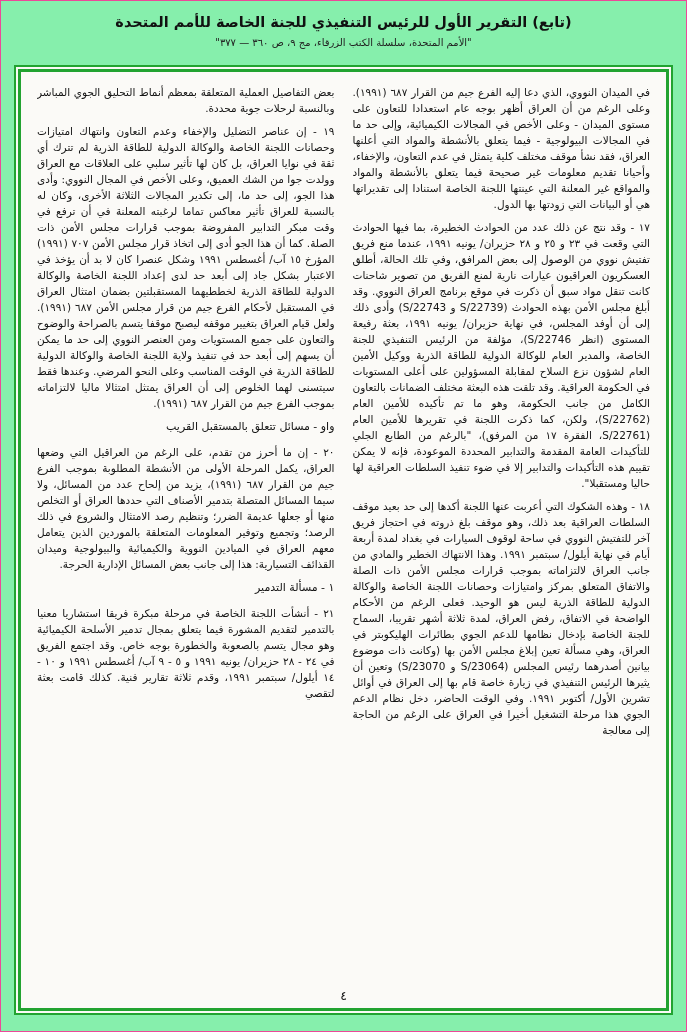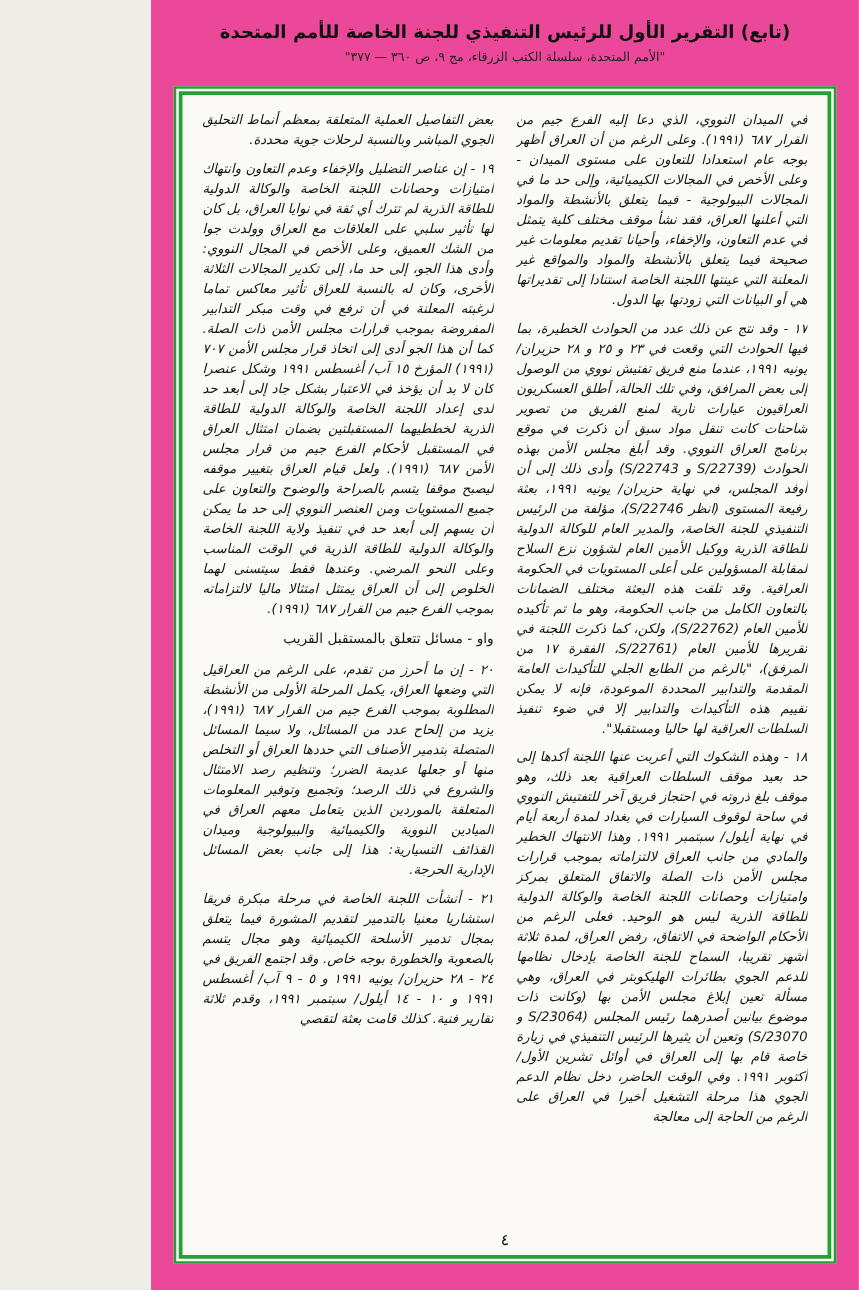--- a/index.html
+++ b/index.html
@@ -6,24 +6,24 @@
 
   html, body {
     width: 687px;
     height: 1032px;
     font-family: "DejaVu Sans", sans-serif;
     background: #efede8;
   }
 
   .page {
     position: relative;
-    width: 566px;
+    width: 687px;
     height: 1032px;
-    background: #ec4899;
-    border: 5px solid #ec4899;
+    background: #86efac;
+    border: 1px solid #ec4899;
     overflow: hidden;
     direction: rtl;
   }
 
   .doc-header {
     text-align: center;
     padding-top: 13px;
   }
 
   .doc-title {
@@ -71,21 +71,20 @@
     flex: 1;
     font-size: 10.5px;
     line-height: 16px;
     text-align: justify;
     color: #141414;
     overflow: hidden;
   }
 
   .col p {
     margin-bottom: 7px;
-    font-style: italic;
   }
 
   .section-heading {
     font-weight: normal;
     text-align: right;
     font-size: 11px;
     margin: 8px 0 9px 0;
   }
 
   .page-number {
@@ -114,20 +113,21 @@
           <p>في الميدان النووي، الذي دعا إليه الفرع جيم من القرار ٦٨٧ (١٩٩١). وعلى الرغم من أن العراق أظهر بوجه عام استعدادا للتعاون على مستوى الميدان - وعلى الأخص في المجالات الكيميائية، وإلى حد ما في المجالات البيولوجية - فيما يتعلق بالأنشطة والمواد التي أعلنها العراق، فقد نشأ موقف مختلف كلية يتمثل في عدم التعاون، والإخفاء، وأحيانا تقديم معلومات غير صحيحة فيما يتعلق بالأنشطة والمواد والمواقع غير المعلنة التي عينتها اللجنة الخاصة استنادا إلى تقديراتها هي أو البيانات التي زودتها بها الدول.</p>
           <p>١٧ - وقد نتج عن ذلك عدد من الحوادث الخطيرة، بما فيها الحوادث التي وقعت في ٢٣ و ٢٥ و ٢٨ حزيران/ يونيه ١٩٩١، عندما منع فريق تفتيش نووي من الوصول إلى بعض المرافق، وفي تلك الحالة، أطلق العسكريون العراقيون عيارات نارية لمنع الفريق من تصوير شاحنات كانت تنقل مواد سبق أن ذكرت في موقع برنامج العراق النووي. وقد أبلغ مجلس الأمن بهذه الحوادث (S/22739 و S/22743) وأدى ذلك إلى أن أوفد المجلس، في نهاية حزيران/ يونيه ١٩٩١، بعثة رفيعة المستوى (انظر S/22746)، مؤلفة من الرئيس التنفيذي للجنة الخاصة، والمدير العام للوكالة الدولية للطاقة الذرية ووكيل الأمين العام لشؤون نزع السلاح لمقابلة المسؤولين على أعلى المستويات في الحكومة العراقية. وقد تلقت هذه البعثة مختلف الضمانات بالتعاون الكامل من جانب الحكومة، وهو ما تم تأكيده للأمين العام (S/22762)، ولكن، كما ذكرت اللجنة في تقريرها للأمين العام (S/22761، الفقرة ١٧ من المرفق)، "بالرغم من الطابع الجلي للتأكيدات العامة المقدمة والتدابير المحددة الموعودة، فإنه لا يمكن تقييم هذه التأكيدات والتدابير إلا في ضوء تنفيذ السلطات العراقية لها حاليا ومستقبلا".</p>
           <p>١٨ - وهذه الشكوك التي أعربت عنها اللجنة أكدها إلى حد بعيد موقف السلطات العراقية بعد ذلك، وهو موقف بلغ ذروته في احتجاز فريق آخر للتفتيش النووي في ساحة لوقوف السيارات في بغداد لمدة أربعة أيام في نهاية أيلول/ سبتمبر ١٩٩١. وهذا الانتهاك الخطير والمادي من جانب العراق لالتزاماته بموجب قرارات مجلس الأمن ذات الصلة والاتفاق المتعلق بمركز وامتيازات وحصانات اللجنة الخاصة والوكالة الدولية للطاقة الذرية ليس هو الوحيد. فعلى الرغم من الأحكام الواضحة في الاتفاق، رفض العراق، لمدة ثلاثة أشهر تقريبا، السماح للجنة الخاصة بإدخال نظامها للدعم الجوي بطائرات الهليكوبتر في العراق، وهي مسألة تعين إبلاغ مجلس الأمن بها (وكانت ذات موضوع بيانين أصدرهما رئيس المجلس (S/23064 و S/23070) وتعين أن يثيرها الرئيس التنفيذي في زيارة خاصة قام بها إلى العراق في أوائل تشرين الأول/ أكتوبر ١٩٩١. وفي الوقت الحاضر، دخل نظام الدعم الجوي هذا مرحلة التشغيل أخيرا في العراق على الرغم من الحاجة إلى معالجة</p>
         </div>
 
         <div class="col">
           <p>بعض التفاصيل العملية المتعلقة بمعظم أنماط التحليق الجوي المباشر وبالنسبة لرحلات جوية محددة.</p>
           <p>١٩ - إن عناصر التضليل والإخفاء وعدم التعاون وانتهاك امتيازات وحصانات اللجنة الخاصة والوكالة الدولية للطاقة الذرية لم تترك أي ثقة في نوايا العراق، بل كان لها تأثير سلبي على العلاقات مع العراق وولدت جوا من الشك العميق، وعلى الأخص في المجال النووي: وأدى هذا الجو، إلى حد ما، إلى تكدير المجالات الثلاثة الأخرى، وكان له بالنسبة للعراق تأثير معاكس تماما لرغبته المعلنة في أن ترفع في وقت مبكر التدابير المفروضة بموجب قرارات مجلس الأمن ذات الصلة. كما أن هذا الجو أدى إلى اتخاذ قرار مجلس الأمن ٧٠٧ (١٩٩١) المؤرخ ١٥ آب/ أغسطس ١٩٩١ وشكل عنصرا كان لا بد أن يؤخذ في الاعتبار بشكل جاد إلى أبعد حد لدى إعداد اللجنة الخاصة والوكالة الدولية للطاقة الذرية لخططيهما المستقبلتين بضمان امتثال العراق في المستقبل لأحكام الفرع جيم من قرار مجلس الأمن ٦٨٧ (١٩٩١). ولعل قيام العراق بتغيير موقفه ليصبح موقفا يتسم بالصراحة والوضوح والتعاون على جميع المستويات ومن العنصر النووي إلى حد ما يمكن أن يسهم إلى أبعد حد في تنفيذ ولاية اللجنة الخاصة والوكالة الدولية للطاقة الذرية في الوقت المناسب وعلى النحو المرضي. وعندها فقط سيتسنى لهما الخلوص إلى أن العراق يمتثل امتثالا ماليا لالتزاماته بموجب الفرع جيم من القرار ٦٨٧ (١٩٩١).</p>
           <div class="section-heading">واو - مسائل تتعلق بالمستقبل القريب</div>
           <p>٢٠ - إن ما أحرز من تقدم، على الرغم من العراقيل التي وضعها العراق، يكمل المرحلة الأولى من الأنشطة المطلوبة بموجب الفرع جيم من القرار ٦٨٧ (١٩٩١)، يزيد من إلحاح عدد من المسائل، ولا سيما المسائل المتصلة بتدمير الأصناف التي حددها العراق أو التخلص منها أو جعلها عديمة الضرر؛ وتنظيم رصد الامتثال والشروع في ذلك الرصد؛ وتجميع وتوفير المعلومات المتعلقة بالموردين الذين يتعامل معهم العراق في الميادين النووية والكيميائية والبيولوجية وميدان القذائف التسيارية: هذا إلى جانب بعض المسائل الإدارية الحرجة.</p>
+          <div class="section-heading">١ - مسألة التدمير</div>
           <p>٢١ - أنشأت اللجنة الخاصة في مرحلة مبكرة فريقا استشاريا معنيا بالتدمير لتقديم المشورة فيما يتعلق بمجال تدمير الأسلحة الكيميائية وهو مجال يتسم بالصعوبة والخطورة بوجه خاص. وقد اجتمع الفريق في ٢٤ - ٢٨ حزيران/ يونيه ١٩٩١ و ٥ - ٩ آب/ أغسطس ١٩٩١ و ١٠ - ١٤ أيلول/ سبتمبر ١٩٩١، وقدم ثلاثة تقارير فنية. كذلك قامت بعثة لتقصي</p>
         </div>
 
       </div>
 
       <div class="page-number">٤</div>
 
     </div>
   </div>
 

